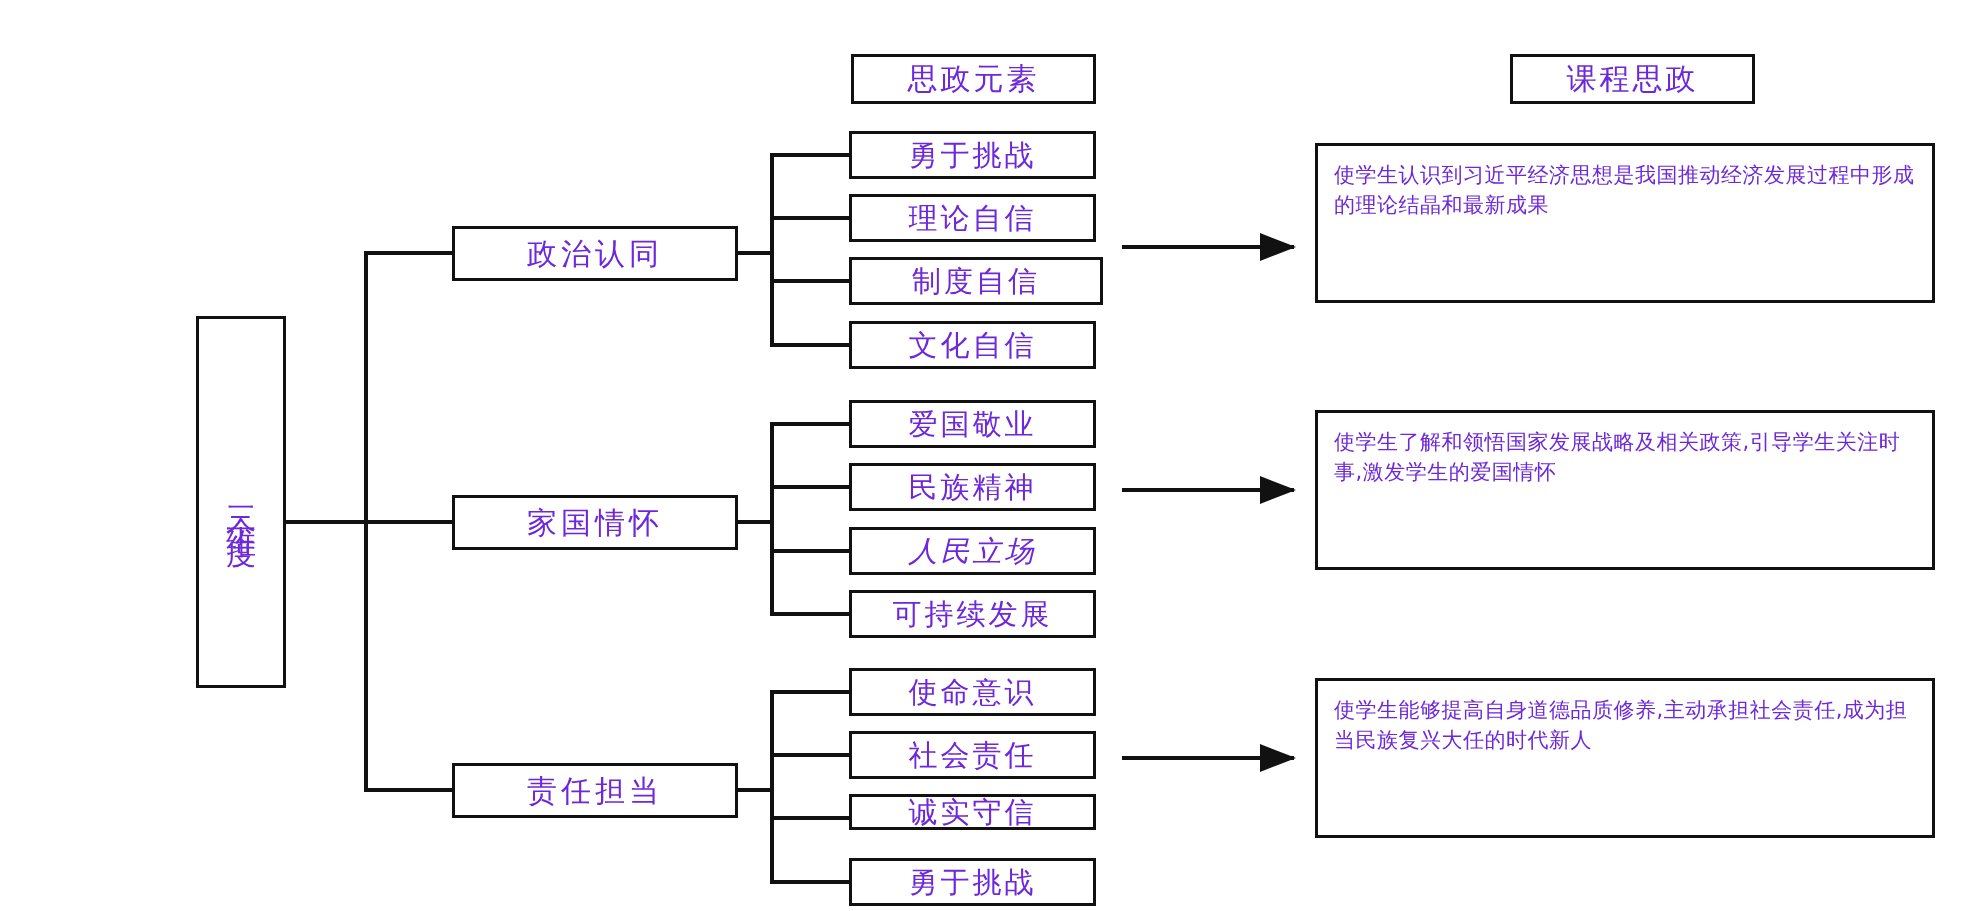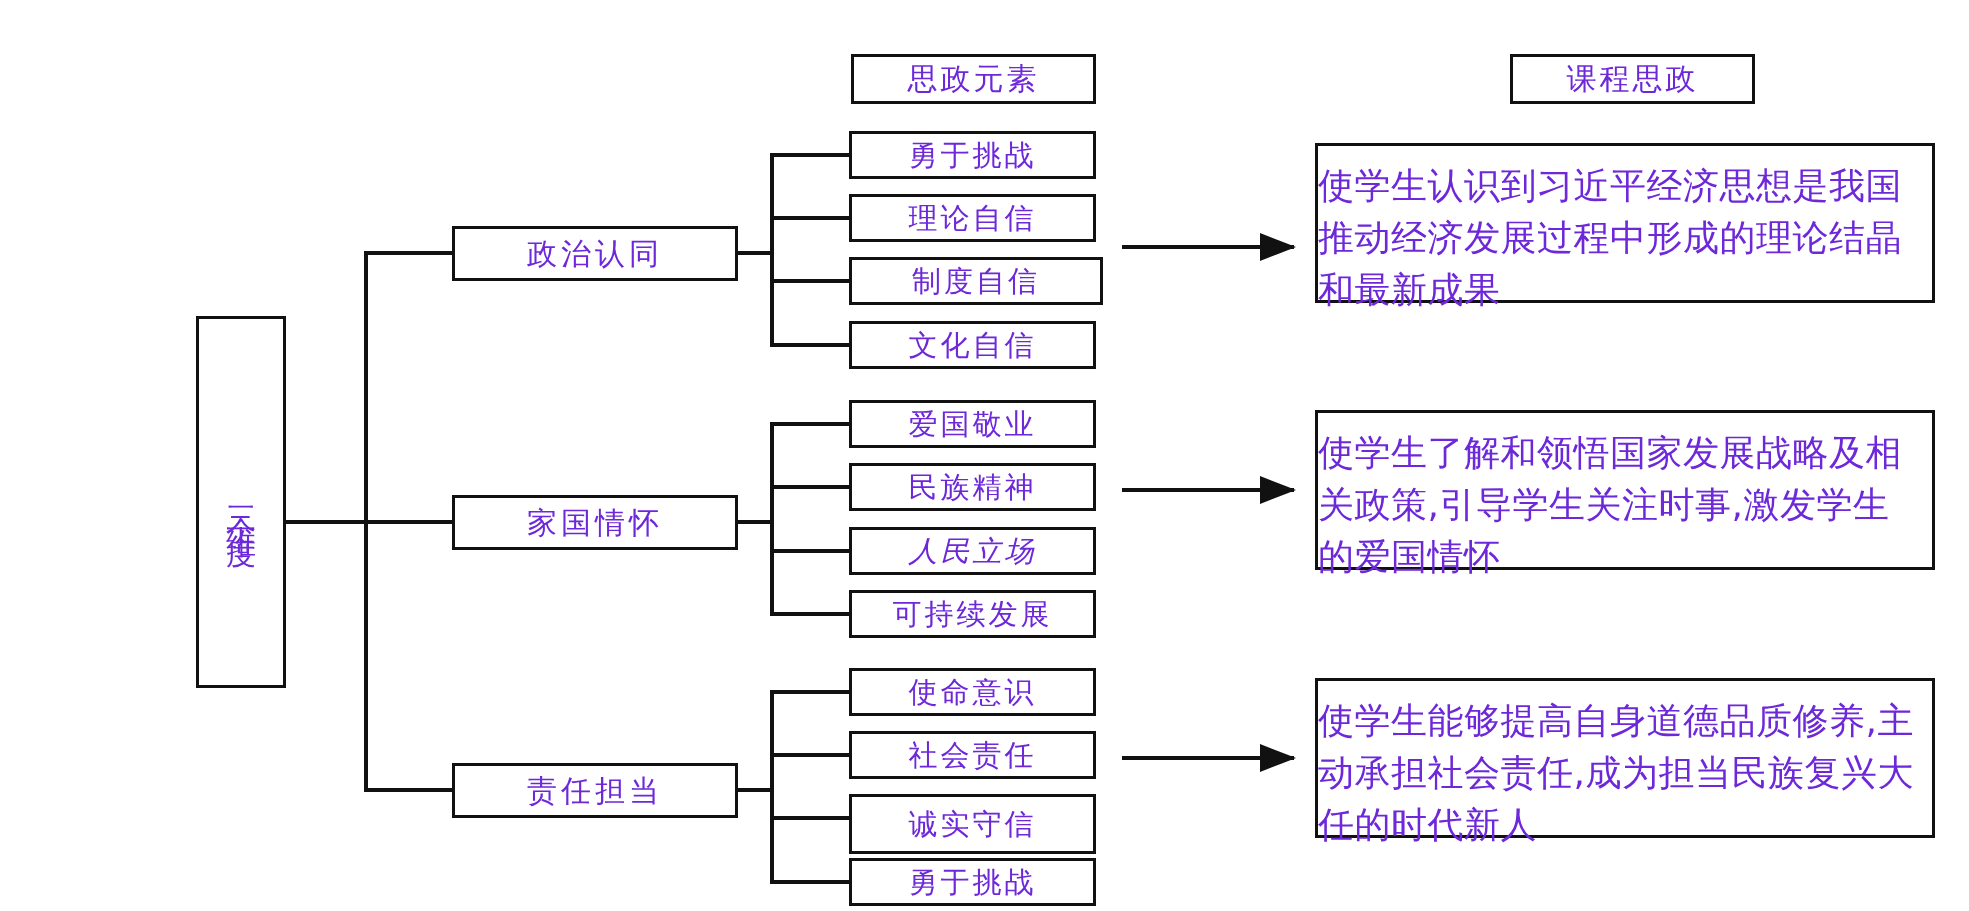--- a/index.html
+++ b/index.html
@@ -52,24 +52,24 @@
   .dimension-node {
     font-size: 30px;
     letter-spacing: 4px;
   }
   .element-node {
     font-size: 29px;
     letter-spacing: 3px;
   }
   .desc-node {
     display: block;
-    font-size: 36px;
+    font-size: 21px;
     line-height: 1.45;
     letter-spacing: 0.5px;
-    padding: 14px 14px 10px 0;
+    padding: 14px 14px 10px 16px;
     text-align: left;
     border-width: 3px;
     white-space: pre-wrap;
     word-break: break-all;
   }
 </style>
 </head>
 <body>
 
 <div id="diagram-root">
@@ -138,21 +138,21 @@
   <div class="node element-node" style="left:849px; top:257px; width:254px; height:48px;">制度自信</div>
   <div class="node element-node" style="left:849px; top:321px; width:247px; height:48px;">文化自信</div>
 
   <div class="node element-node" style="left:849px; top:400px; width:247px; height:48px;">爱国敬业</div>
   <div class="node element-node" style="left:849px; top:463px; width:247px; height:48px;">民族精神</div>
   <div class="node element-node" style="left:849px; top:527px; width:247px; height:48px;font-style:italic;">人民立场</div>
   <div class="node element-node" style="left:849px; top:590px; width:247px; height:48px;">可持续发展</div>
 
   <div class="node element-node" style="left:849px; top:731px; width:247px; height:48px;">社会责任</div>
   <div class="node element-node" style="left:849px; top:668px; width:247px; height:48px;">使命意识</div>
-  <div class="node element-node" style="left:849px; top:794px; width:247px; height:60px;">诚实守信</div>
+  <div class="node element-node" style="left:849px; top:794px; width:247px; height:36px;">诚实守信</div>
   <div class="node element-node" style="left:849px; top:858px; width:247px; height:48px;">勇于挑战</div>
 
   <div class="node desc-node" style="left:1315px; top:143px; width:620px; height:160px;">使学生认识到习近平经济思想是我国推动经济发展过程中形成的理论结晶和最新成果</div>
 
   <div class="node desc-node" style="left:1315px; top:410px; width:620px; height:160px;">使学生了解和领悟国家发展战略及相关政策,引导学生关注时事,激发学生的爱国情怀</div>
 
   <div class="node desc-node" style="left:1315px; top:678px; width:620px; height:160px;">使学生能够提高自身道德品质修养,主动承担社会责任,成为担当民族复兴大任的时代新人</div>
 
 </div>
 

